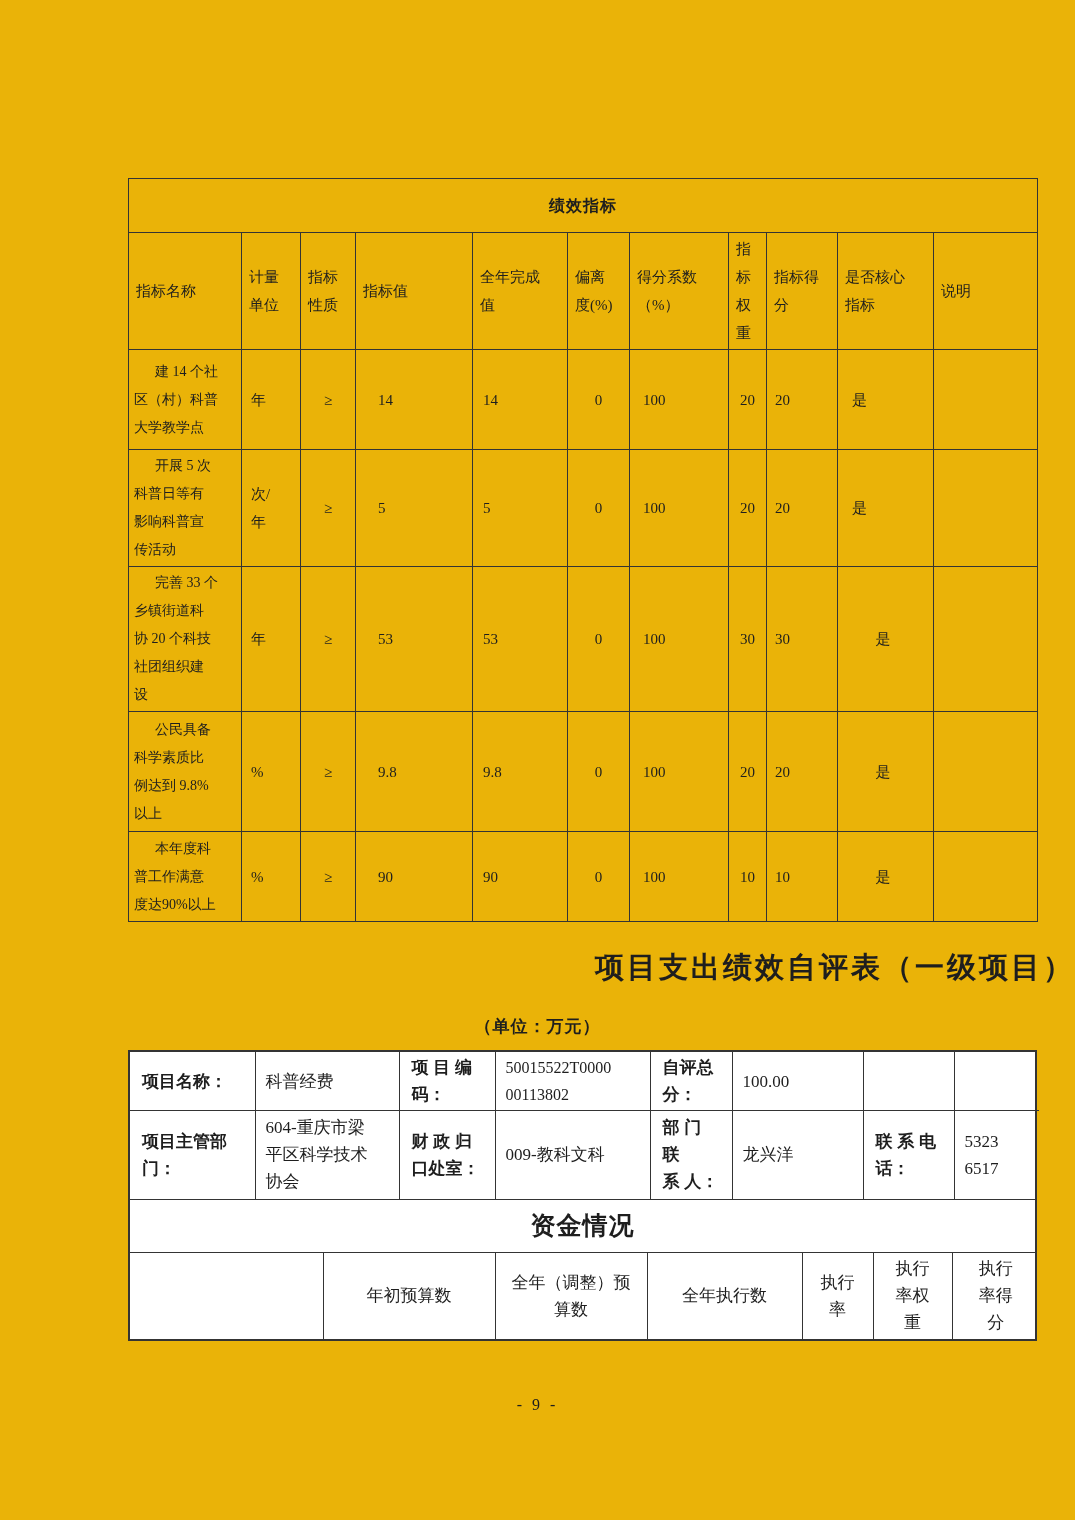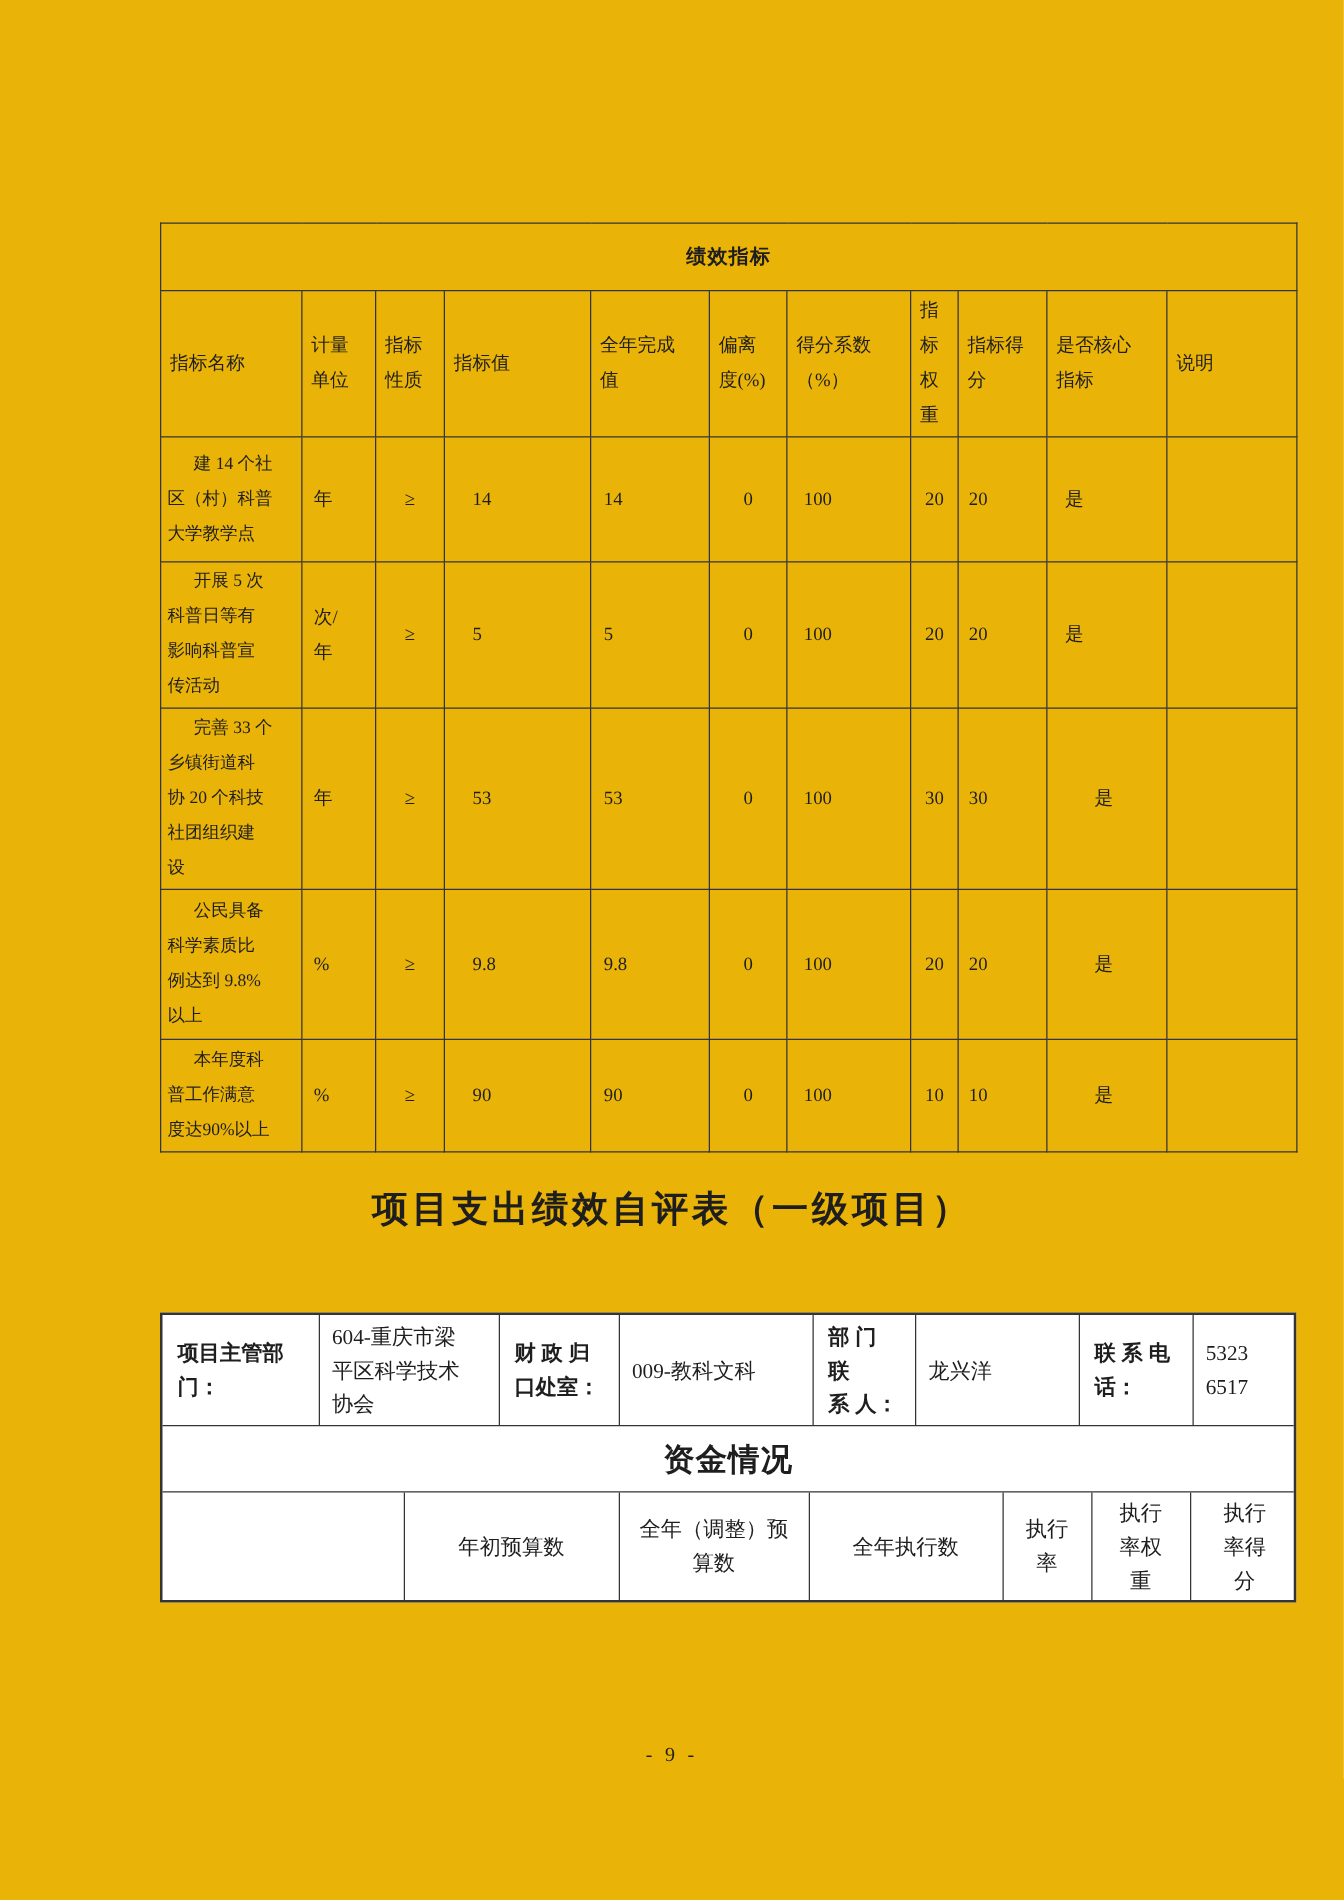--- a/index.html
+++ b/index.html
@@ -43,21 +43,21 @@
   #t1 tr.r td:nth-child(7){padding-left:13px;}
   #t1 tr.r td:nth-child(8){text-align:center;padding:2px 1px;}
   #t1 tr.r td:nth-child(9){padding-left:8px;}
   #t1 tr.r td:nth-child(10){padding-left:14px;}
   #t1 tr.r:nth-child(n+5) td:nth-child(10){text-align:center;padding-left:1px;}
   
   #t1 td.hd{text-align:left;padding:2px 7px;text-indent:0;font-size:15px;line-height:28px;}
 
   
   .main-title{
-    position:absolute;left:0;top:948px;width:1075px;text-align:center;
+    position:absolute;left:0;top:948px;width:1075px;text-align:right;
     font-size:29px;font-weight:bold;letter-spacing:3px;
   }
   .unit-note{
     position:absolute;left:0;top:1015px;width:1075px;text-align:center;
     font-size:17px;font-weight:bold;letter-spacing:1px;
   }
 
   
   #t2{
     position:absolute;left:128px;top:1050px;width:909px;
@@ -217,34 +217,48 @@
       <td>100</td>
       <td>10</td>
       <td>10</td>
       <td>是</td>
       <td></td>
     </tr>
   </tbody>
     </table>
 
   <div class="main-title">项目支出绩效自评表（一级项目）</div>
+  <div class="unit-note">（单位：万元）</div>
 
   <div id="t2">
     <table class="t2a">
       <colgroup>
         <col style="width:125px">
           <col style="width:144px">
           <col style="width:96px">
           <col style="width:155px">
         <col style="width:82px">
           <col style="width:131px">
           <col style="width:91px">
           <col style="width:85px">
       </colgroup>
       <tbody>
+          <tr class="ir1">
+        <td class="lbl">项目名称：</td>
+        <td>科普经费</td>
+        <td class="lbl">项 目 编
+码：</td>
+        <td class="code">50015522T0000
+00113802</td>
+        <td class="lbl">自评总
+分：</td>
+        <td>100.00</td>
+        <td></td>
+        <td></td>
+      </tr>
       <tr class="ir2">
         <td class="lbl">项目主管部
 门：</td>
         <td>604-重庆市梁
 平区科学技术
 协会</td>
         <td class="lbl">财 政 归
 口处室：</td>
         <td>009-教科文科</td>
         <td class="lbl">部 门 联

